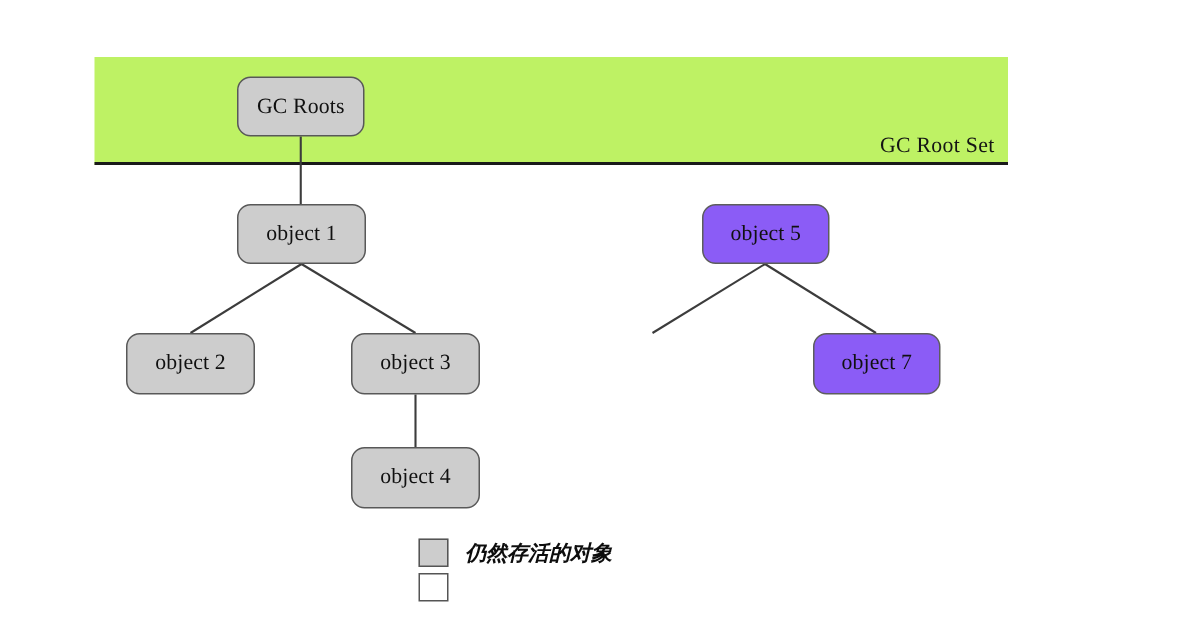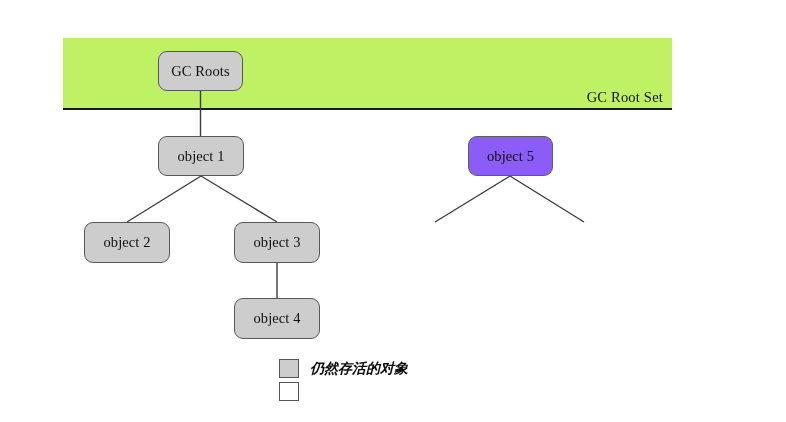--- a/index.html
+++ b/index.html
@@ -138,20 +138,23 @@
 
   <div class="node alive" style="left:234px; top:298px; width:86px; height:41px;">
     <span>object 4</span>
   </div>
 
   <div class="node collectable" style="left:468px; top:136px; width:85px; height:40px;">
     <span>object 5</span>
   </div>
 
 
+  <div class="node collectable" style="left:542px; top:222px; width:85px; height:41px;">
+    <span>object 7</span>
+  </div>
 
   <div class="legend">
     <div class="legend-row">
       <span class="swatch alive"></span>
       <span class="legend-text">仍然存活的对象</span>
     </div>
     <div class="legend-row">
       <span class="swatch collectable"></span>
     </div>
   </div>

